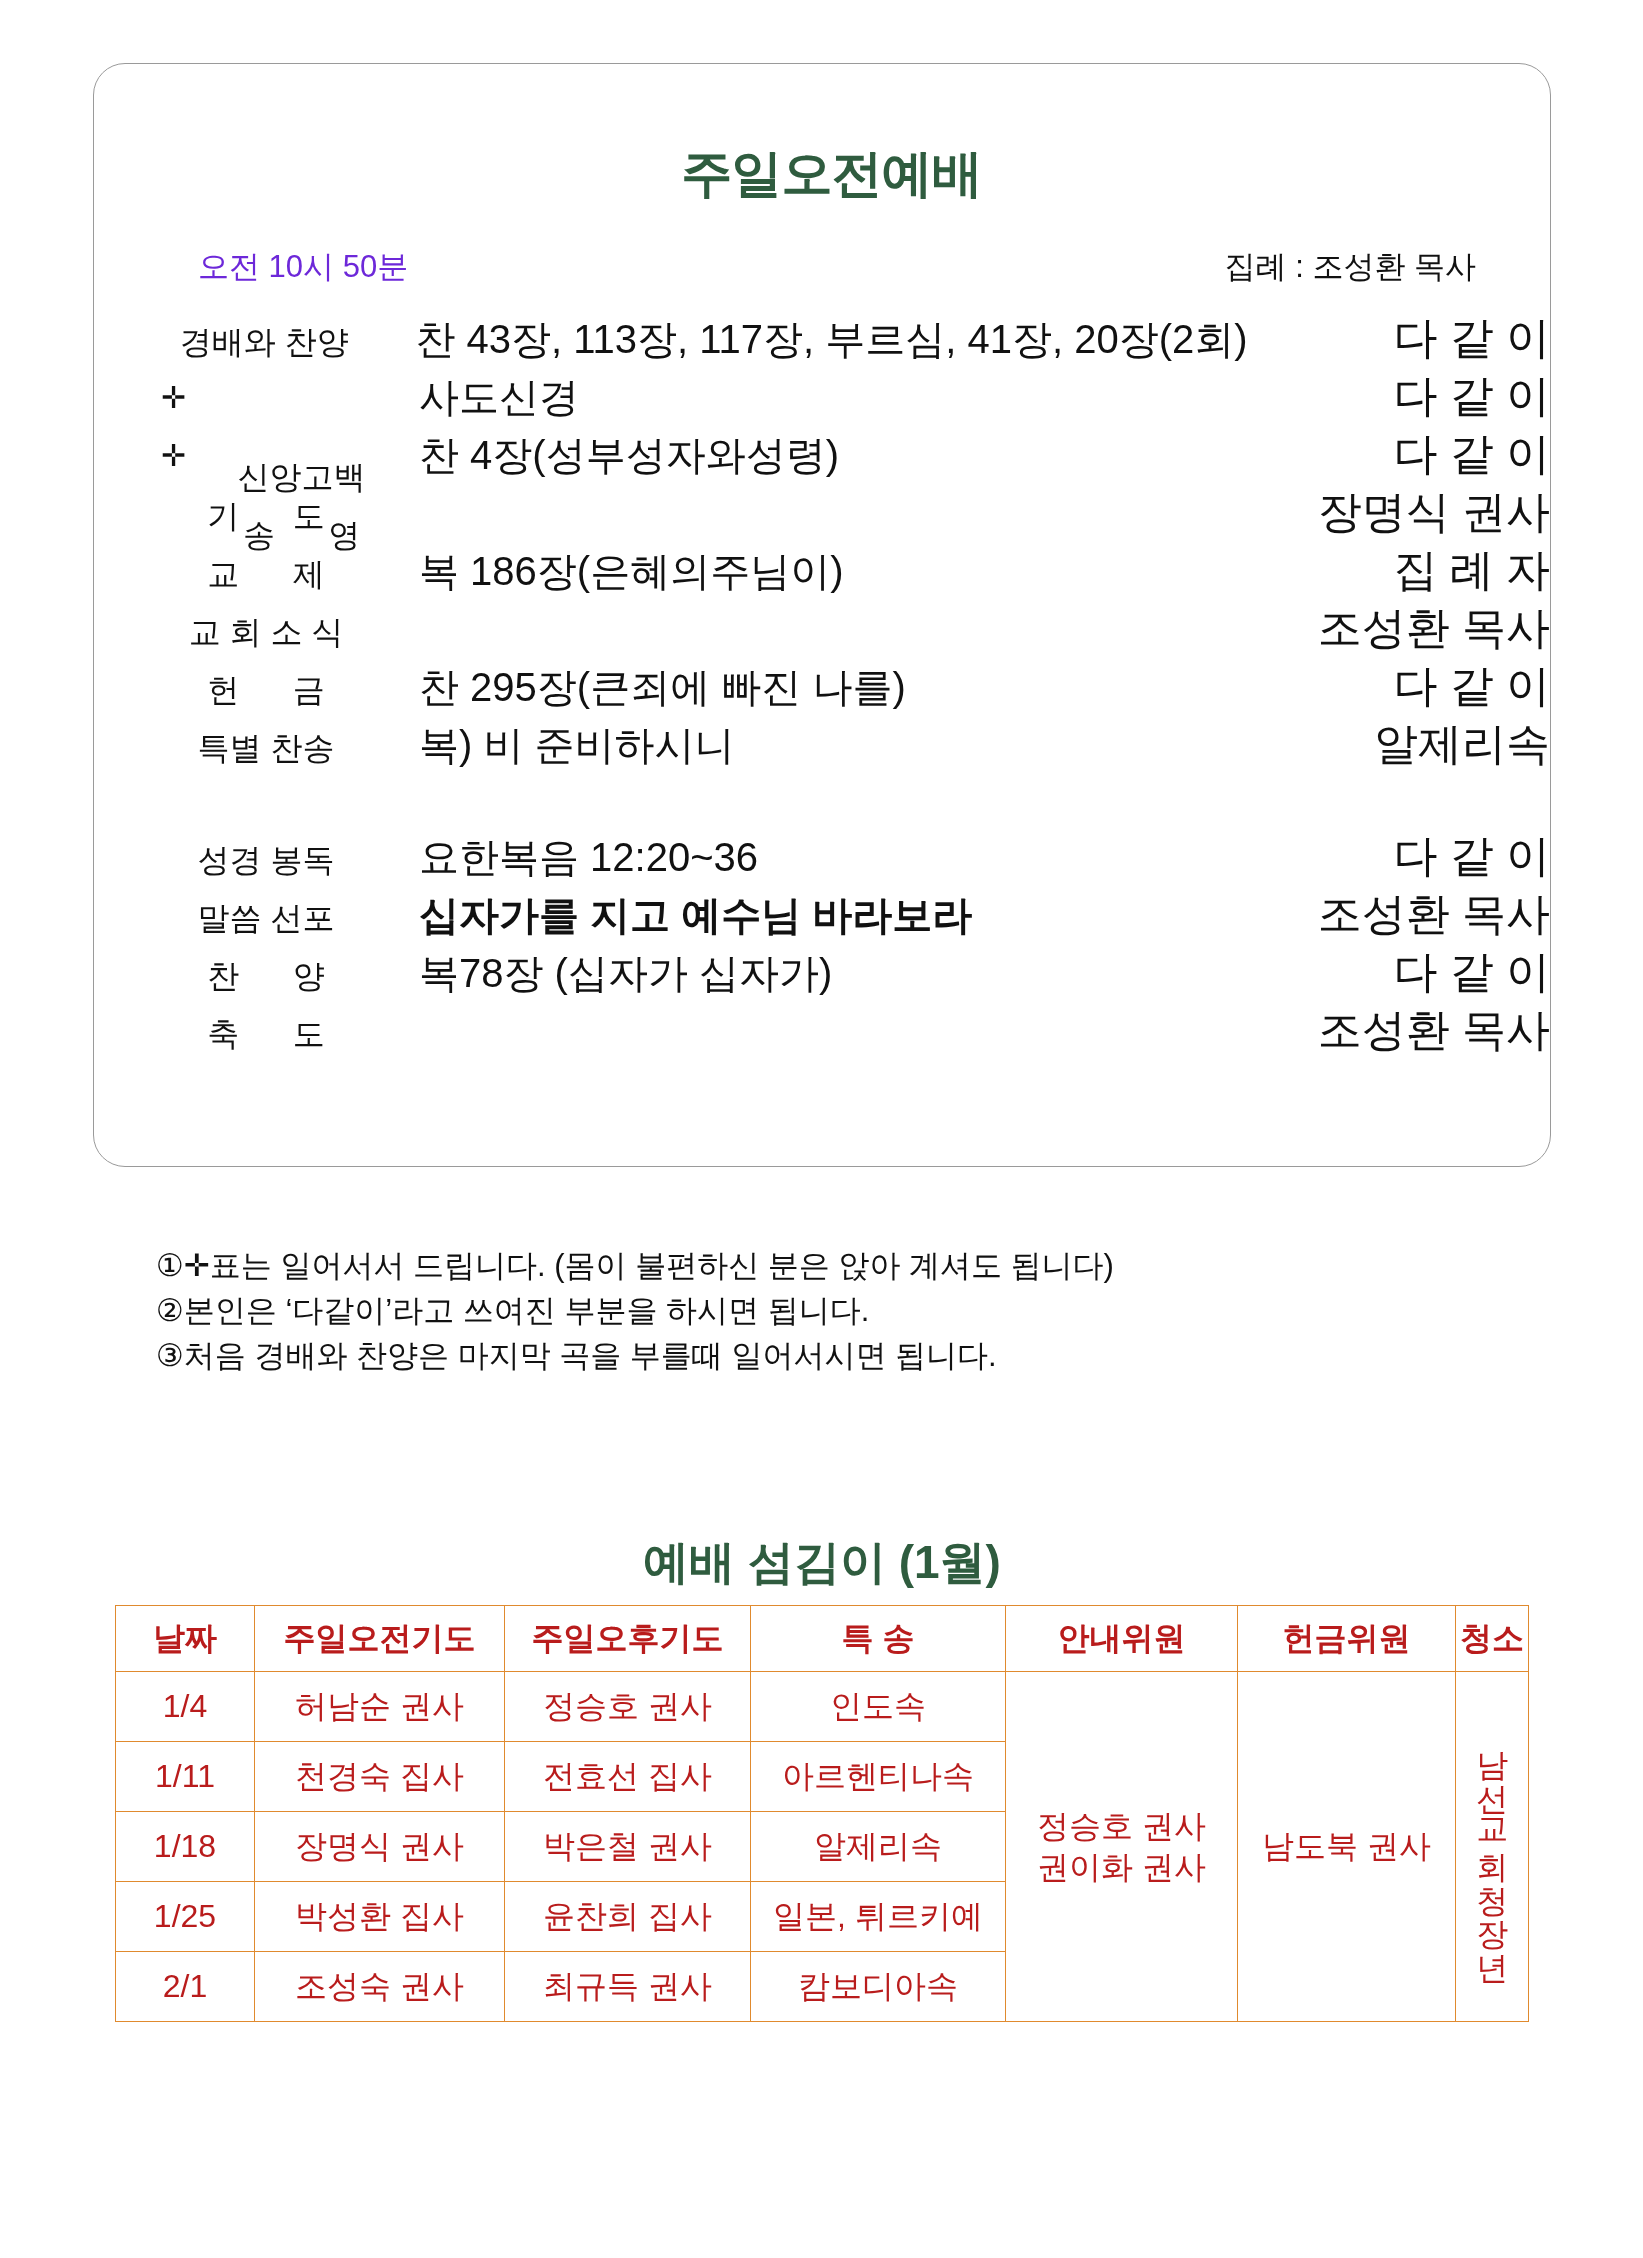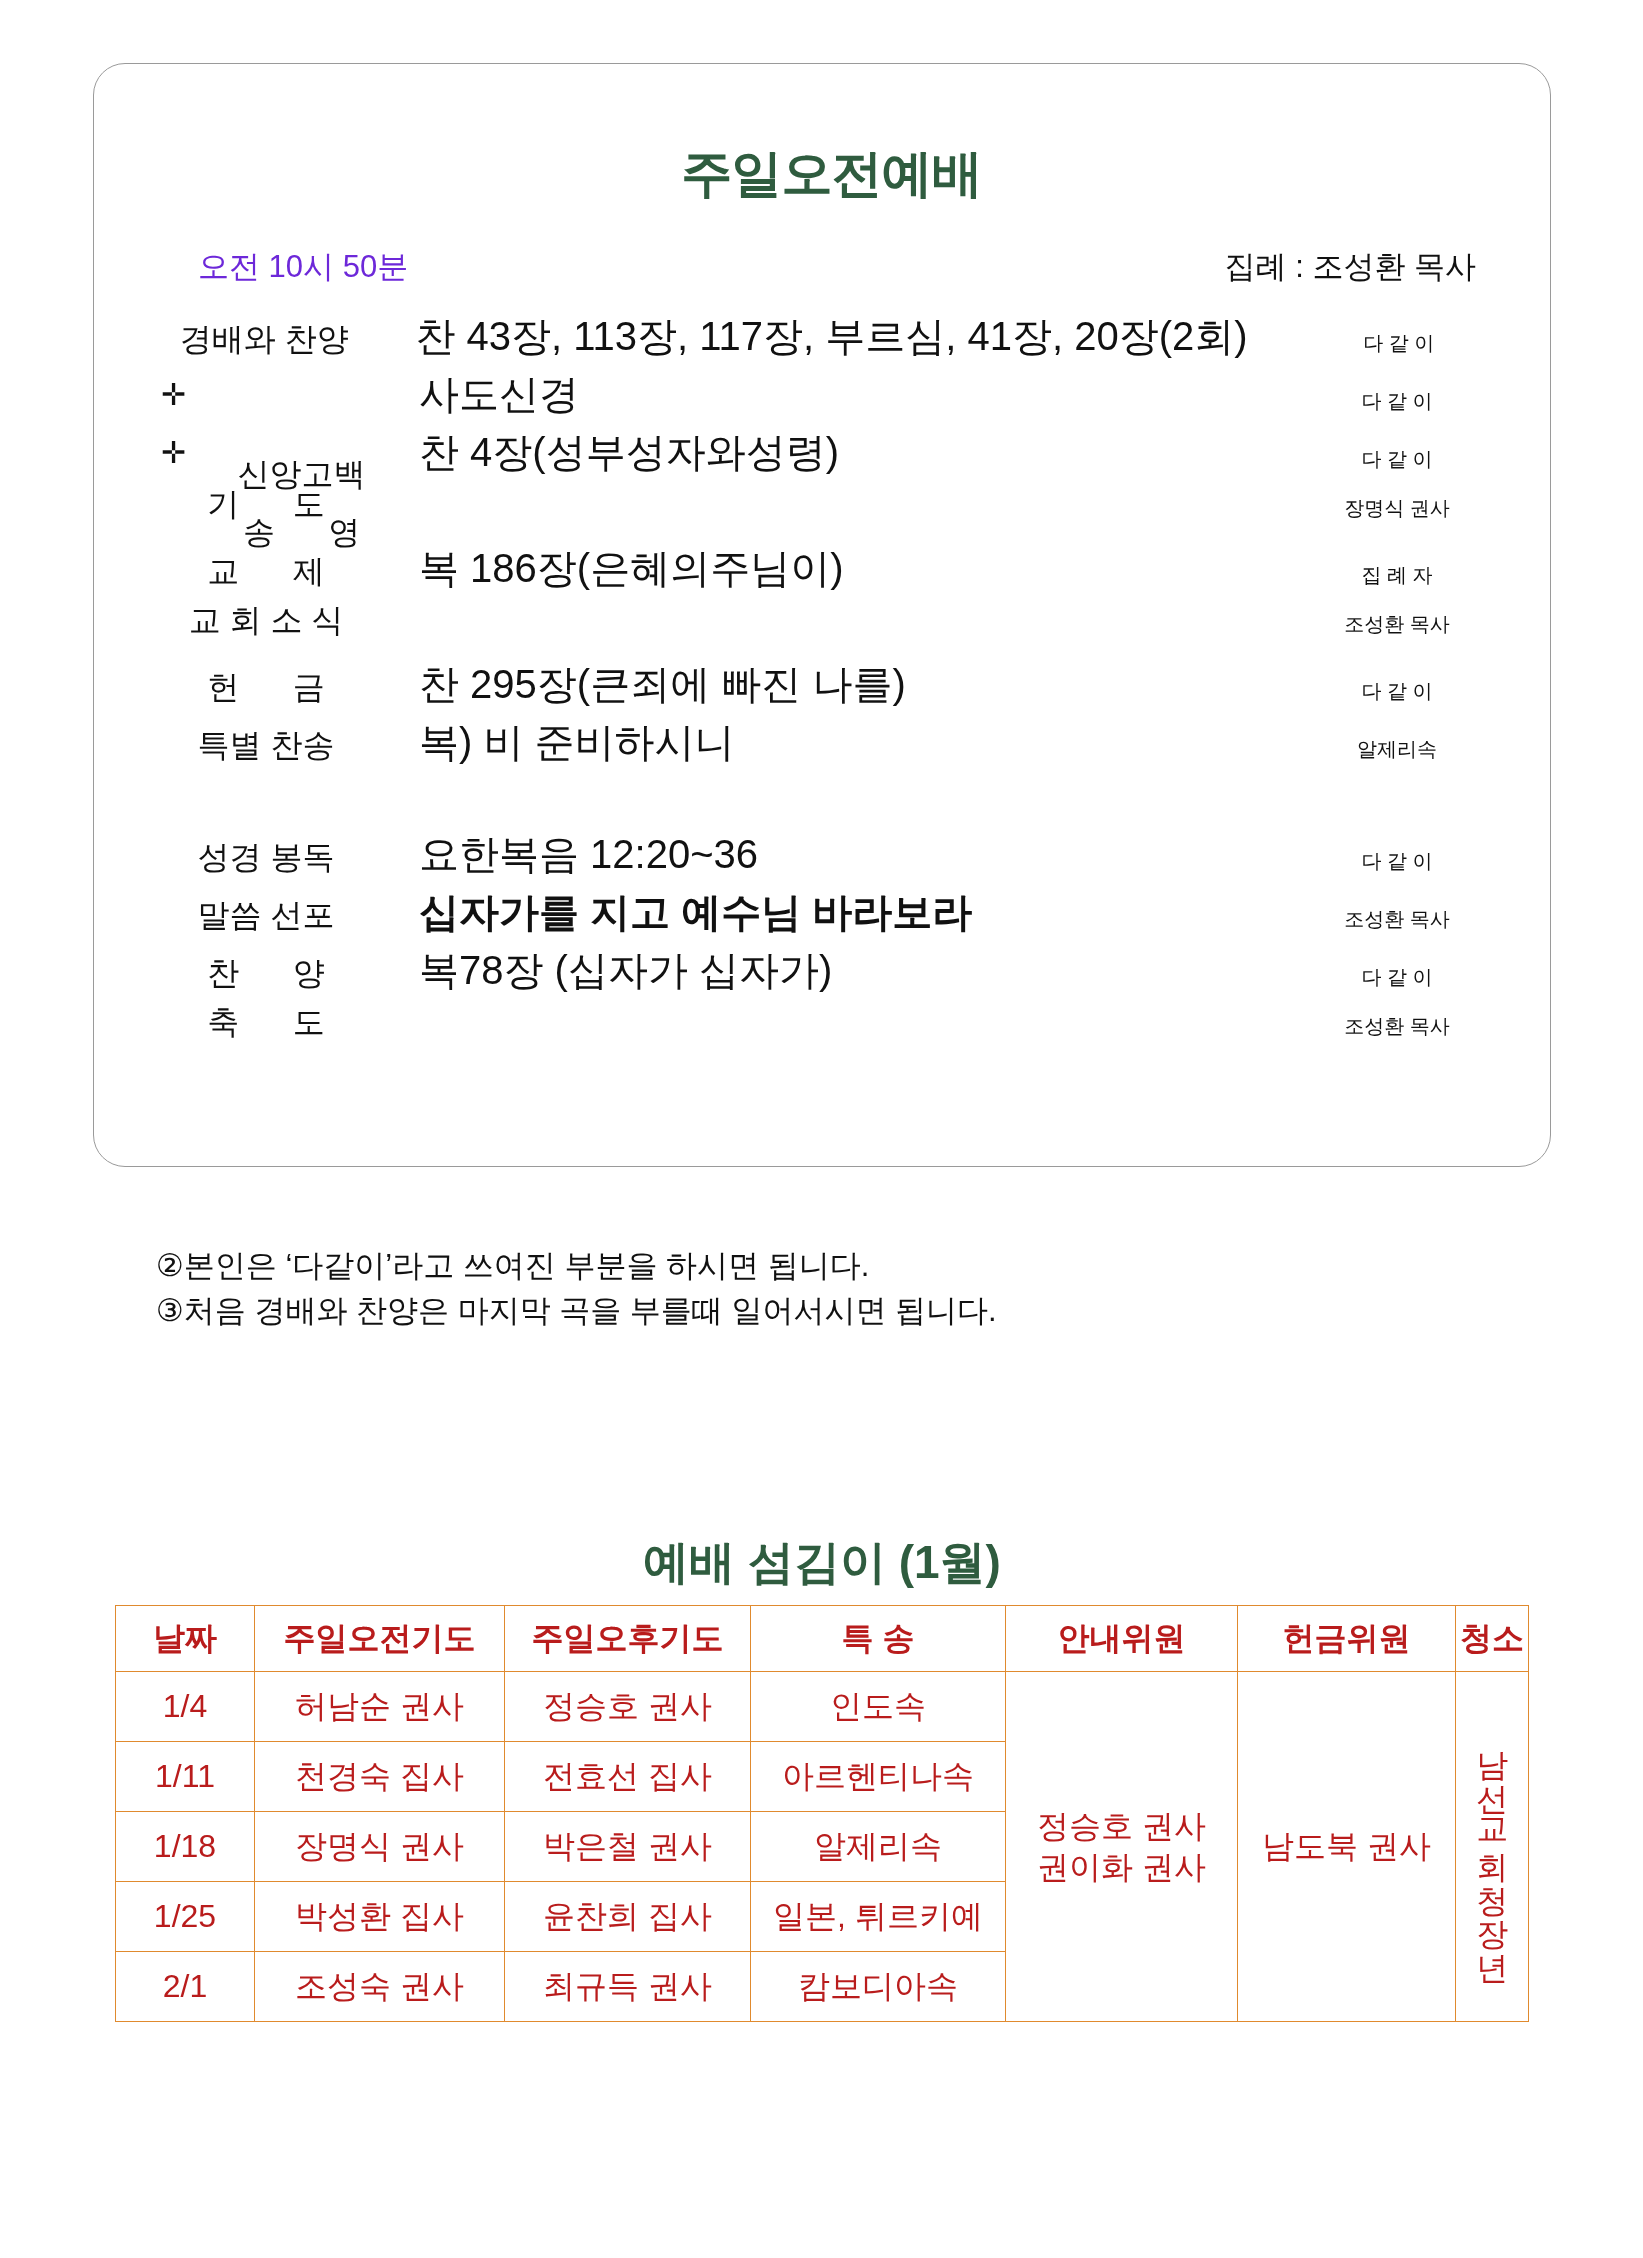--- a/index.html
+++ b/index.html
@@ -87,22 +87,22 @@
   .col-content {
     flex: 1;
     font-size: 40px;
     white-space: pre;
   }
   .col-content.bold {
     font-weight: bold;
   }
   .col-person {
     width: 306px;
-    text-align: center;
-    font-size: 20px;
+    text-align: right;
+    font-size: 44px;
     white-space: pre;
   }
 
   
   .notes {
     position: absolute;
     left: 156px;
     top: 1243px;
     width: 1345px;
   }
@@ -271,20 +271,21 @@
     <div class="order-row">
       <div class="col-label">축      도</div>
       <div class="col-content"></div>
       <div class="col-person">조성환 목사</div>
     </div>
 
   </div>
 </div>
 
 <div class="notes">
+  <div class="note-line">①✛표는 일어서서 드립니다. (몸이 불편하신 분은 앉아 계셔도 됩니다)</div>
   <div class="note-line">②본인은 ‘다같이’라고 쓰여진 부분을 하시면 됩니다.</div>
   <div class="note-line">③처음 경배와 찬양은 마지막 곡을 부를때 일어서시면 됩니다.</div>
 </div>
 
 <div class="duty-title">예배 섬김이 (1월)</div>
 
 <div class="duty-table-wrap">
   <table class="duty">
     <colgroup>
       <col class="c-date">

